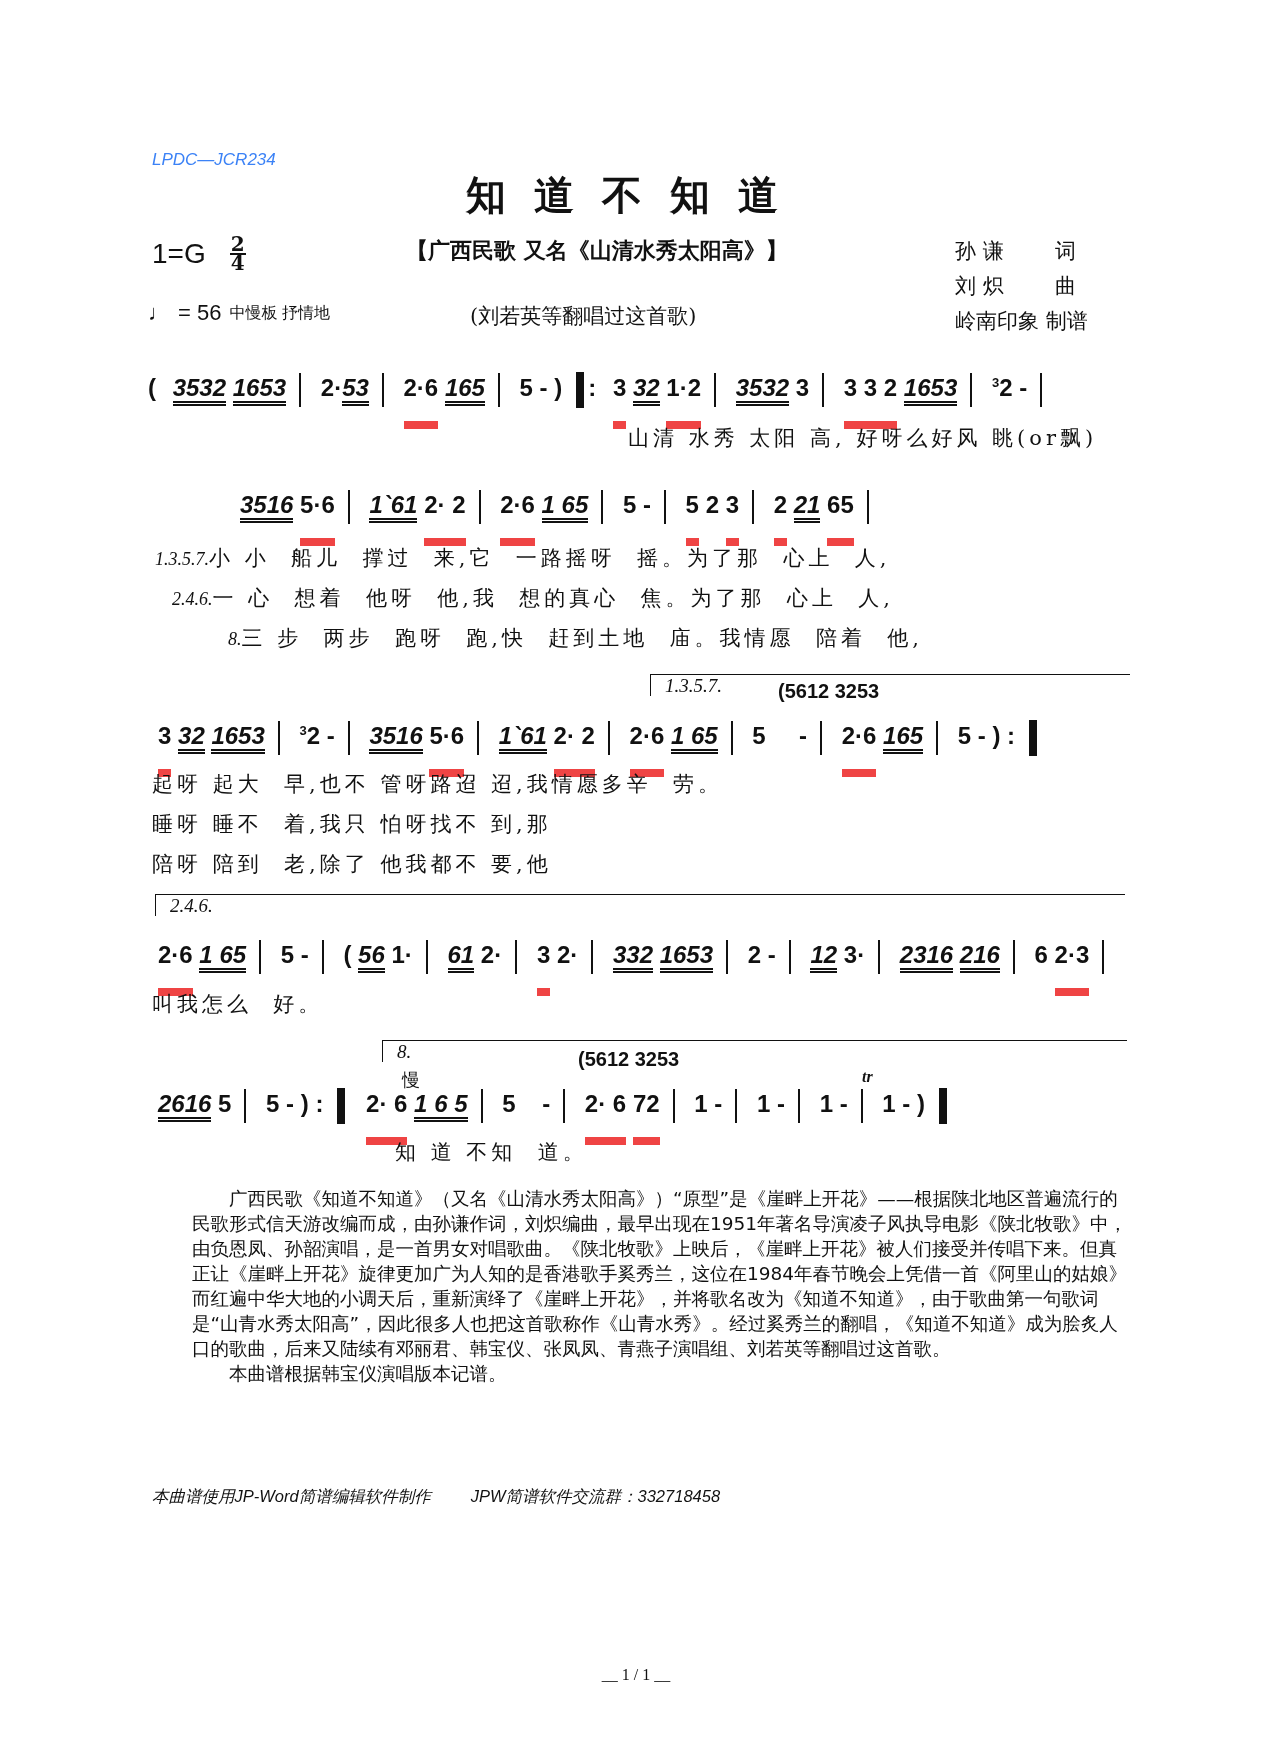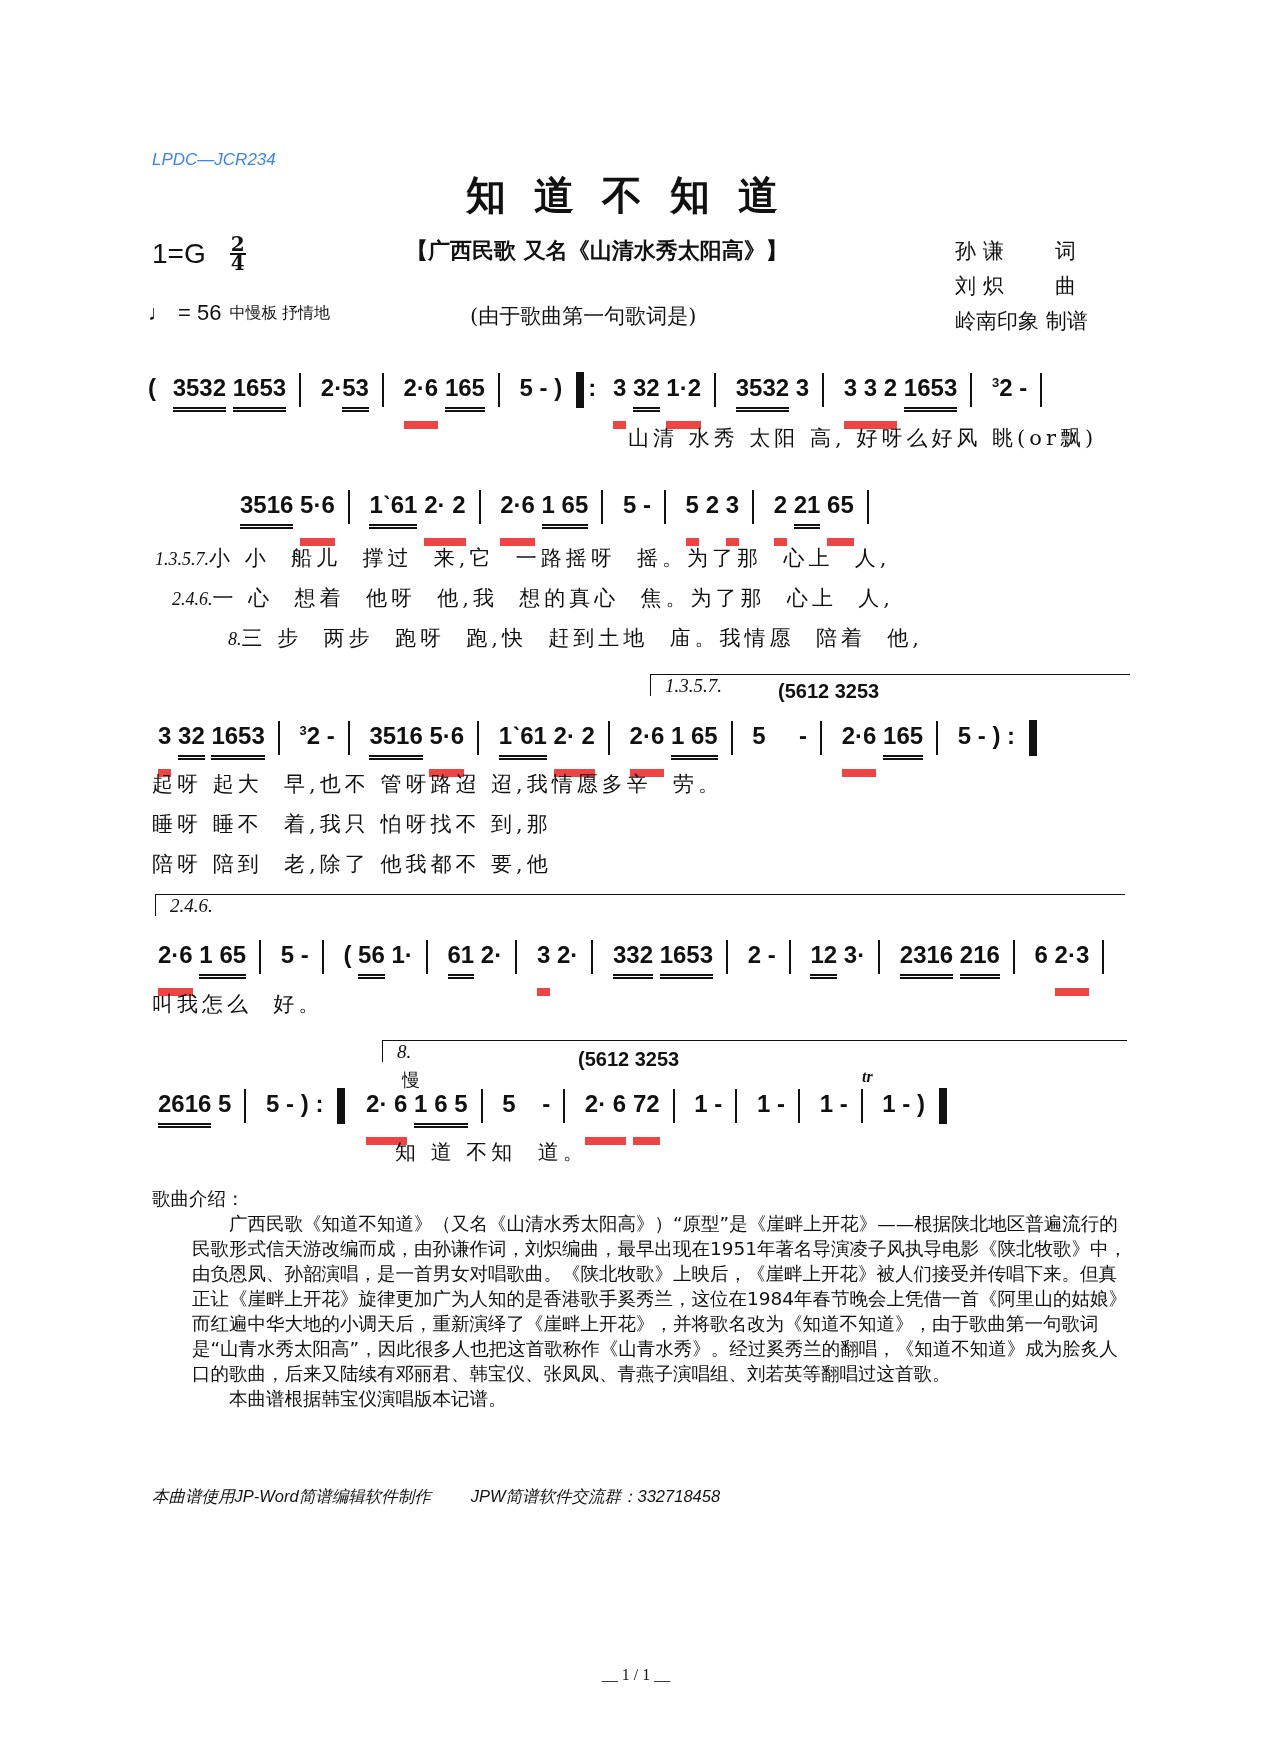--- a/index.html
+++ b/index.html
@@ -15,21 +15,21 @@
   .tempo .small { font-size: 16px; }
   .origin { left: 406px; top: 236px; font: bold 22px "DejaVu Serif", serif; }
   .source { left: 470px; top: 302px; font: 21px "DejaVu Serif", serif; }
   .credits { left: 955px; top: 234px; font: 21px "DejaVu Serif", serif; line-height: 35px; }
   .credits div span.n { display: inline-block; width: 100px; letter-spacing: 0; }
   .staff { position: absolute; left: 148px; font: bold 24px "Liberation Sans", sans-serif; white-space: nowrap; }
   .staff .m { display: inline-block; padding: 0 10px; }
   .staff .bl { display: inline-block; width: 2px; height: 34px; background: #111; vertical-align: middle; margin: 0 3px; }
   .staff .dbl { display: inline-block; width: 8px; height: 36px; border-left: 6px solid #111; border-right: 2px solid #111; vertical-align: middle; margin: 0 4px; }
   .u1 { border-bottom: 8px solid #ef4444; padding-bottom: 20px; text-align: right; }
-  .u2 { border-bottom: 5px double #111; padding-bottom: 6px; }
+  .u2 { border-bottom: 5px double #111; padding-bottom: 0; font-style: italic; }
   .lyr { position: absolute; font: 21px "DejaVu Serif", serif; white-space: pre; letter-spacing: 4px; }
   .vnum { font: italic 18px "Liberation Serif", serif; letter-spacing: 0; }
   .ending { position: absolute; border-top: 1.5px solid #111; border-left: 1.5px solid #111; height: 22px; }
   .ending span { font: italic 19px "Liberation Serif", serif; padding-left: 14px; }
   .intro { left: 152px; top: 1186px; width: 980px; font: 18.5px "DejaVu Sans", sans-serif; line-height: 25px; }
   .intro p { text-indent: 2em; margin-left: 40px; }
   .footer { left: 152px; top: 1483px; font: italic 16.5px "Liberation Sans", sans-serif; line-height: 26px; }
   .footer span.gap { display: inline-block; width: 40px; }
   .pageno { left: 0; width: 1272px; top: 1666px; text-align: center; font: 16px "Liberation Serif", serif; }
 </style>
@@ -48,21 +48,21 @@
   </span>
 </div>
 
 <div class="abs tempo">
   <span>♩</span>
   <span>= 56</span>
   <span class="small">中慢板 抒情地</span>
 </div>
 
 <div class="abs origin">【广西民歌 又名《山清水秀太阳高》】</div>
-<div class="abs source">(由于歌曲第一句歌词是)</div>
+<div class="abs source">(刘若英等翻唱过这首歌)</div>
 
 <div class="abs credits">
   <div><span class="n">孙  谦</span><span>词</span></div>
   <div><span class="n">刘  炽</span><span>曲</span></div>
   <div><span>岭南印象</span> <span>制谱</span></div>
 </div>
 
 <div class="staff" style="top:372px;">
   <span>(</span>
   <span class="m"><span class="u2">3532</span> <span class="u2">1653</span></span><span class="bl"></span>
@@ -130,21 +130,20 @@
   <span class="m">5 &nbsp;&nbsp; -</span><span class="bl"></span>
   <span class="m"><span class="u1">2· 6</span> <span class="u1">72</span></span><span class="bl"></span>
   <span class="m">1 -</span><span class="bl"></span>
   <span class="m">1 -</span><span class="bl"></span>
   <span class="m">1 -</span><span class="bl"></span>
   <span class="m">1 - )</span><span class="dbl"></span>
 </div>
 <div class="lyr" style="left:395px; top:1138px;">知 道 不知  道。</div>
 
 <div class="abs intro">
-  <div>歌曲介绍：</div>
   <p>广西民歌《知道不知道》（又名《山清水秀太阳高》）“原型”是《崖畔上开花》——根据陕北地区普遍流行的民歌形式信天游改编而成，由孙谦作词，刘炽编曲，最早出现在1951年著名导演凌子风执导电影《陕北牧歌》中，由负恩凤、孙韶演唱，是一首男女对唱歌曲。《陕北牧歌》上映后，《崖畔上开花》被人们接受并传唱下来。但真正让《崖畔上开花》旋律更加广为人知的是香港歌手奚秀兰，这位在1984年春节晚会上凭借一首《阿里山的姑娘》而红遍中华大地的小调天后，重新演绎了《崖畔上开花》，并将歌名改为《知道不知道》，由于歌曲第一句歌词是“山青水秀太阳高”，因此很多人也把这首歌称作《山青水秀》。经过奚秀兰的翻唱，《知道不知道》成为脍炙人口的歌曲，后来又陆续有邓丽君、韩宝仪、张凤凤、青燕子演唱组、刘若英等翻唱过这首歌。</p>
   <p>本曲谱根据韩宝仪演唱版本记谱。</p>
 </div>
 
 <div class="abs footer">
   <div><span>本曲谱使用JP-Word简谱编辑软件制作</span><span class="gap"></span><span>JPW简谱软件交流群：332718458</span></div>
 </div>
 
 <div class="abs pageno">__ 1 / 1 __</div>
 

